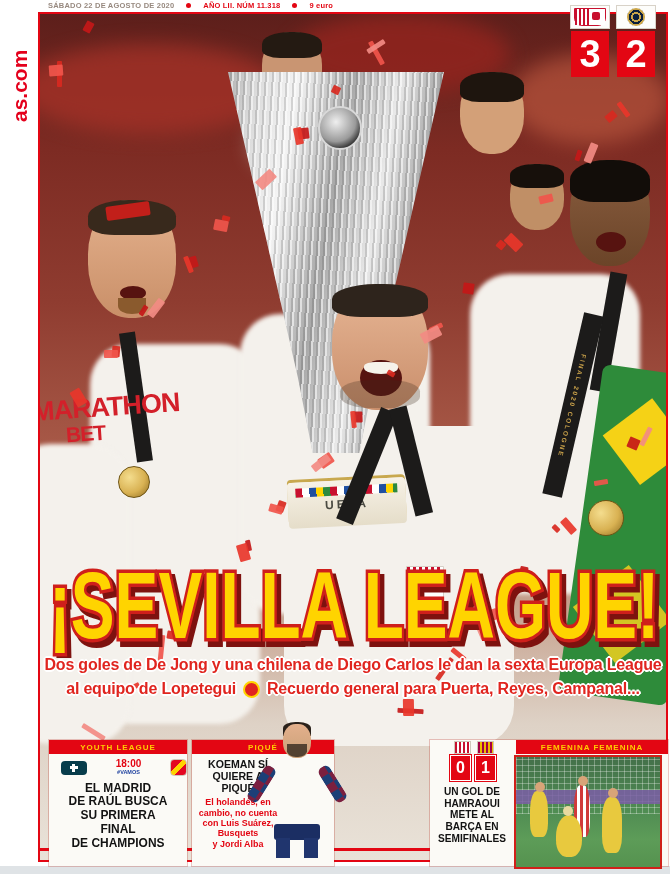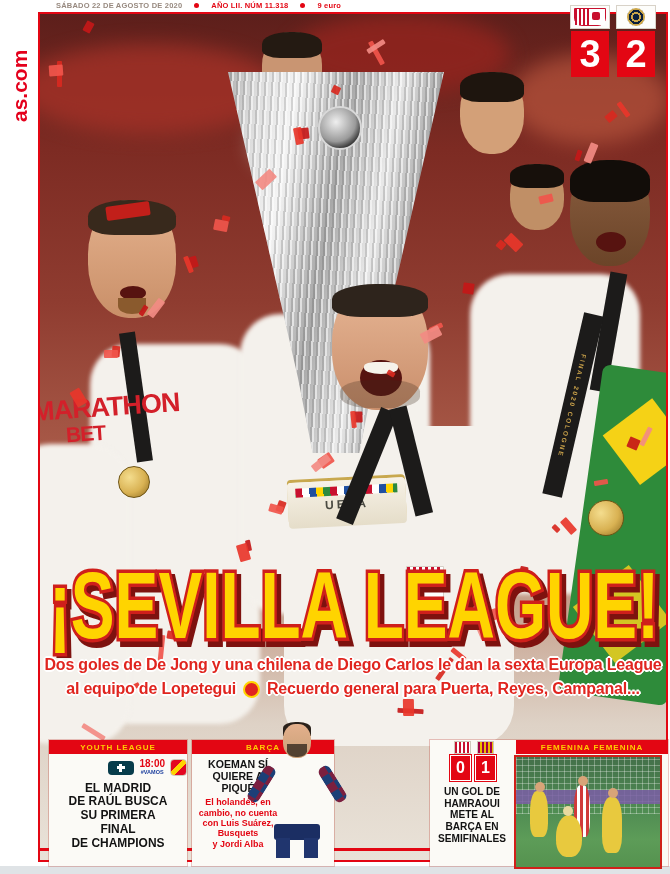--- a/index.html
+++ b/index.html
@@ -1,20 +1,20 @@
 <!DOCTYPE html>
 <html><head>
 <meta charset="utf-8">
 <style>
   html,body{margin:0;padding:0;}
   body{width:670px;height:874px;position:relative;background:#ffffff;overflow:hidden;
        font-family:"Liberation Sans",sans-serif;}
 
   
-  .dateline{position:absolute;left:56px;top:1px;font-size:7.5px;font-weight:bold;
+  .dateline{position:absolute;left:48px;top:1px;font-size:7.5px;font-weight:bold;
             color:#97897f;letter-spacing:.2px;white-space:nowrap;display:flex;align-items:center;gap:12px;}
   .dateline .red{color:#e30613;}
   .sep-dot{width:5px;height:5px;border-radius:50%;background:#e30613;display:inline-block;}
   .site-vertical{position:absolute;left:8px;top:22px;height:100px;
                  writing-mode:vertical-rl;transform:rotate(180deg);
                  font-size:21px;font-weight:bold;color:#e4001c;letter-spacing:0;}
 
   
   .cover{position:absolute;left:38px;top:12px;width:626px;height:846px;
          border:2px solid #e30613;background:#6b2420;}
@@ -85,21 +85,21 @@
   .sub-bullet{width:13px;height:13px;border-radius:50%;background:#e0251f;border:2px solid #ffd400;flex:0 0 auto;}
 
   
   .baseline-red{position:absolute;left:0;right:0;top:834px;height:3px;background:#e30613;z-index:4;}
   .panel{position:absolute;top:726px;height:126px;background:#fbfaf6;z-index:5;box-shadow:0 0 0 1px rgba(180,30,20,.25);}
   .tab{background:#e30613;color:#ffcc00;font-size:8px;font-weight:bold;letter-spacing:1px;
        text-align:center;padding:2.5px 0 2px 0;white-space:nowrap;}
   .p-head{font-weight:bold;color:#121212;text-align:center;line-height:1.06;transform:scaleX(.92);transform-origin:center;}
   .p-sub{font-weight:bold;color:#e30613;text-align:center;line-height:1.1;transform:scaleX(.94);transform-origin:center;}
 
-  .logo-row{display:flex;align-items:center;justify-content:flex-end;gap:5px;margin:4px 0 3px 12px;height:20px;}
+  .logo-row{display:flex;align-items:center;justify-content:space-between;margin:4px 0 3px 12px;height:20px;}
   .movistar{width:26px;height:14px;background:#073c4b;border-radius:4px;position:relative;}
   .movistar:after{content:"";position:absolute;left:11px;top:3px;width:3px;height:8px;background:#fff;}
   .movistar:before{content:"";position:absolute;left:8.5px;top:5.5px;width:8px;height:3px;background:#fff;}
   .kick{display:flex;flex-direction:column;align-items:center;line-height:1;}
   .kick .t{font-size:10px;font-weight:bold;color:#e30613;}
   .kick .h{font-size:5.5px;font-weight:bold;color:#1c3f9e;margin-top:1px;}
   .salzburg{width:15px;height:15px;border-radius:4px;border:1px solid #d0c8ba;
        background:linear-gradient(135deg,#e40521 0 38%,#ffd200 38% 62%,#e40521 62%);}
 
   
@@ -328,21 +328,21 @@
     <div class="p-head" style="font-size:13px;">
       <div>EL MADRID</div>
       <div>DE RAÚL BUSCA</div>
       <div>SU PRIMERA</div>
       <div>FINAL</div>
       <div>DE CHAMPIONS</div>
     </div>
   </div>
 
   <div class="panel" style="left:152px;width:142px;">
-    <div class="tab">BARÇA</div>
+    <div class="tab">PIQUÉ</div>
     <div style="width:92px;">
       <div class="p-head" style="font-size:11.5px;margin-top:4px;">
         <div>KOEMAN SÍ</div>
         <div>QUIERE A PIQUÉ</div>
       </div>
       <div class="p-sub" style="font-size:9.5px;margin-top:3px;">
         <div>El holandés, en</div>
         <div>cambio, no cuenta</div>
         <div>con Luis Suárez,</div>
         <div>Busquets</div>

